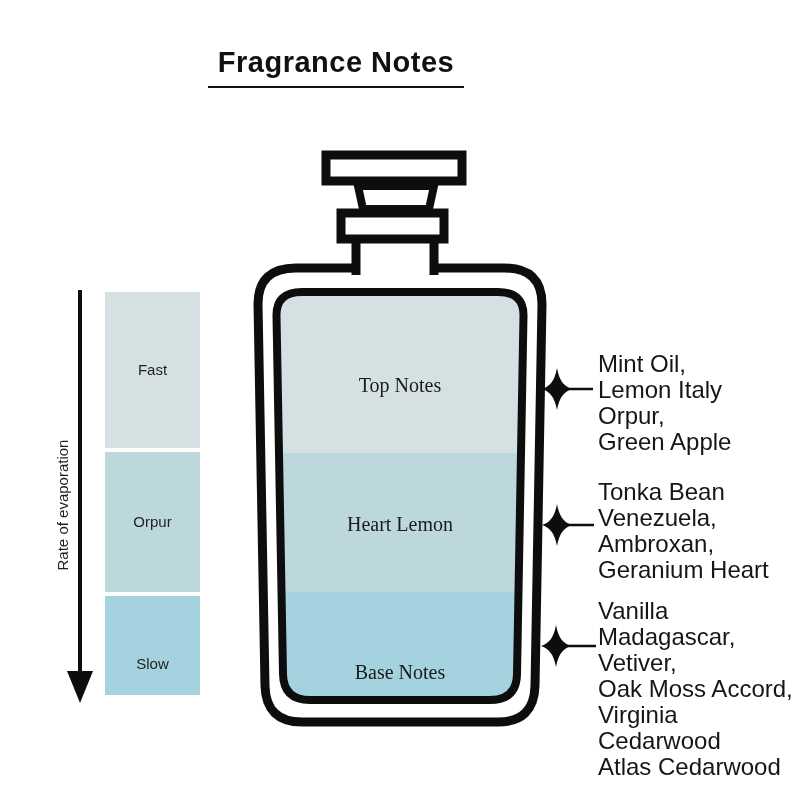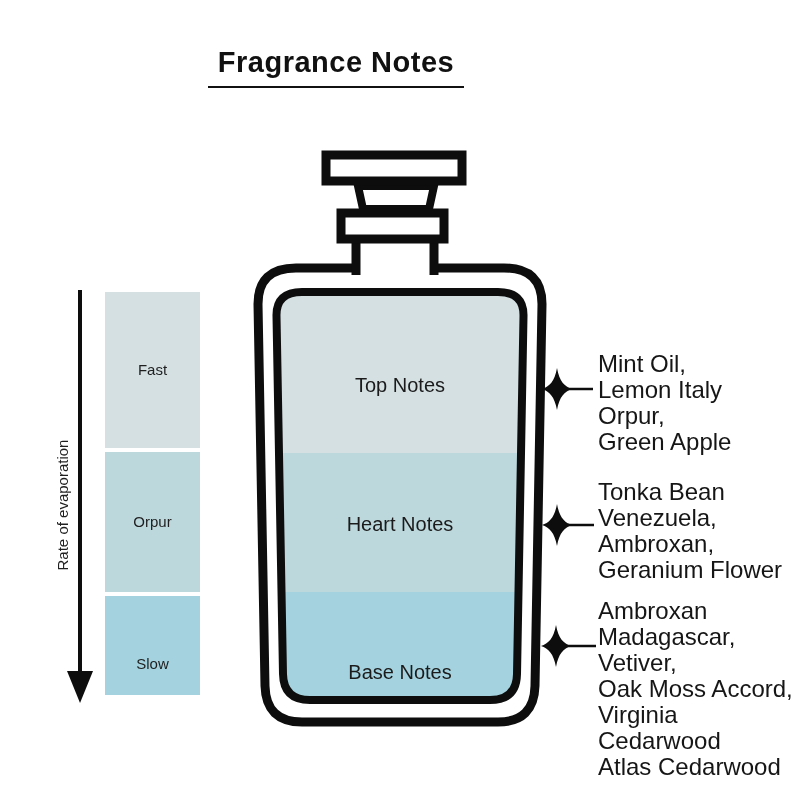--- a/index.html
+++ b/index.html
@@ -9,21 +9,21 @@
   svg{display:block;}
   
   .title-wrap{left:0;top:46px;width:672px;text-align:center;}
   .title{display:inline-block;font-size:29px;font-weight:bold;color:#111;
          letter-spacing:.5px;padding:0 10px 7px 10px;border-bottom:2.5px solid #111;}
   
   .scale-label{left:105px;width:95px;text-align:center;font-size:15px;color:#1f1f1f;}
   .axis-label{left:-46px;top:495px;width:220px;height:20px;text-align:center;
               font-size:15px;color:#1f1f1f;transform:rotate(-90deg);}
   
-  .section-label{left:280px;width:240px;text-align:center;font-size:20px;color:#1b1b1b;}
+  .section-label{left:280px;width:240px;text-align:center;font-size:20px;color:#1b1b1b;font-family:Liberation Serif, serif;}
   
   .ingredients{left:598px;width:195px;font-size:24px;line-height:26px;
                white-space:pre-line;color:#161616;}
 </style>
 </head>
 <body>
 
 <svg class="abs" style="left:0;top:0" width="800" height="800" viewBox="0 0 800 800">
 
   <g>
@@ -74,27 +74,27 @@
   <span class="title">Fragrance Notes</span>
 </div>
 
 <div class="abs axis-label">Rate of evaporation</div>
 
 <div class="abs scale-label" style="top:361px">Fast</div>
 <div class="abs scale-label" style="top:513px">Orpur</div>
 <div class="abs scale-label" style="top:655px">Slow</div>
 
 <div class="abs section-label" style="top:374px">Top Notes</div>
-<div class="abs section-label" style="top:513px">Heart Notes</div>
+<div class="abs section-label" style="top:513px">Heart Lemon</div>
 <div class="abs section-label" style="top:661px">Base Notes</div>
 
 <div class="abs ingredients" style="top:351px">Mint Oil,
 Lemon Italy Orpur,
 Green Apple</div>
 <div class="abs ingredients" style="top:479px">Tonka Bean
 Venezuela,
 Ambroxan,
-Geranium Flower</div>
-<div class="abs ingredients" style="top:598px">Ambroxan Madagascar,
+Geranium Heart</div>
+<div class="abs ingredients" style="top:598px">Vanilla Madagascar,
 Vetiver,
 Oak Moss Accord,
 Virginia Cedarwood
 Atlas Cedarwood</div>
 
 </body></html>

